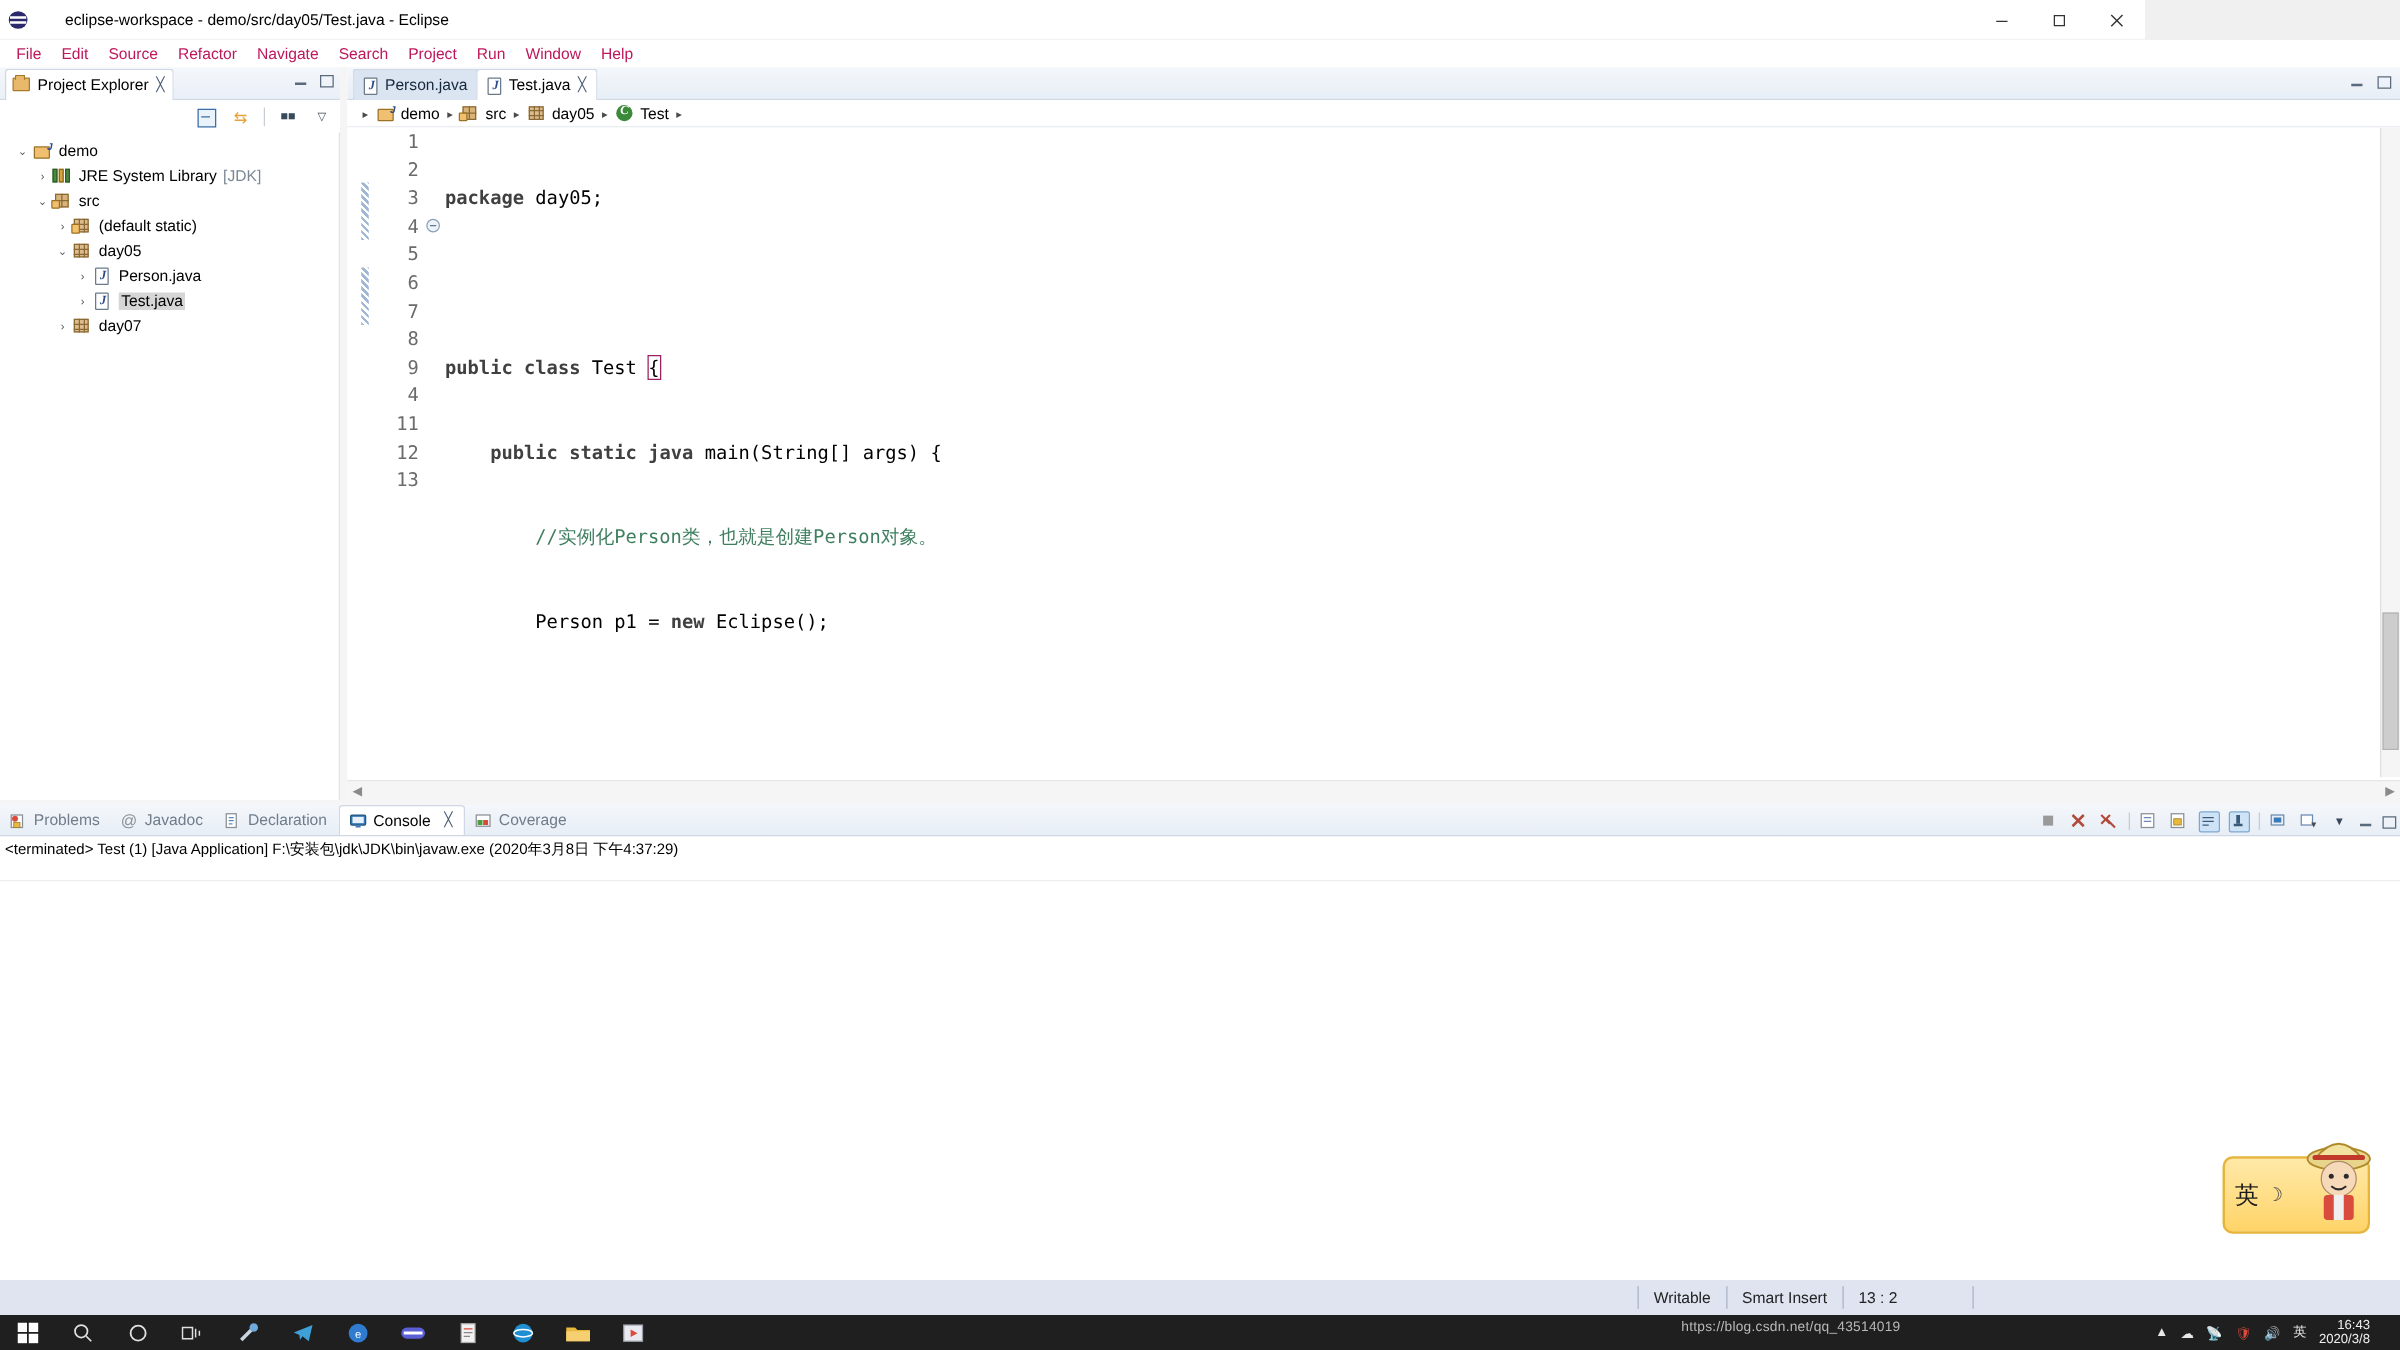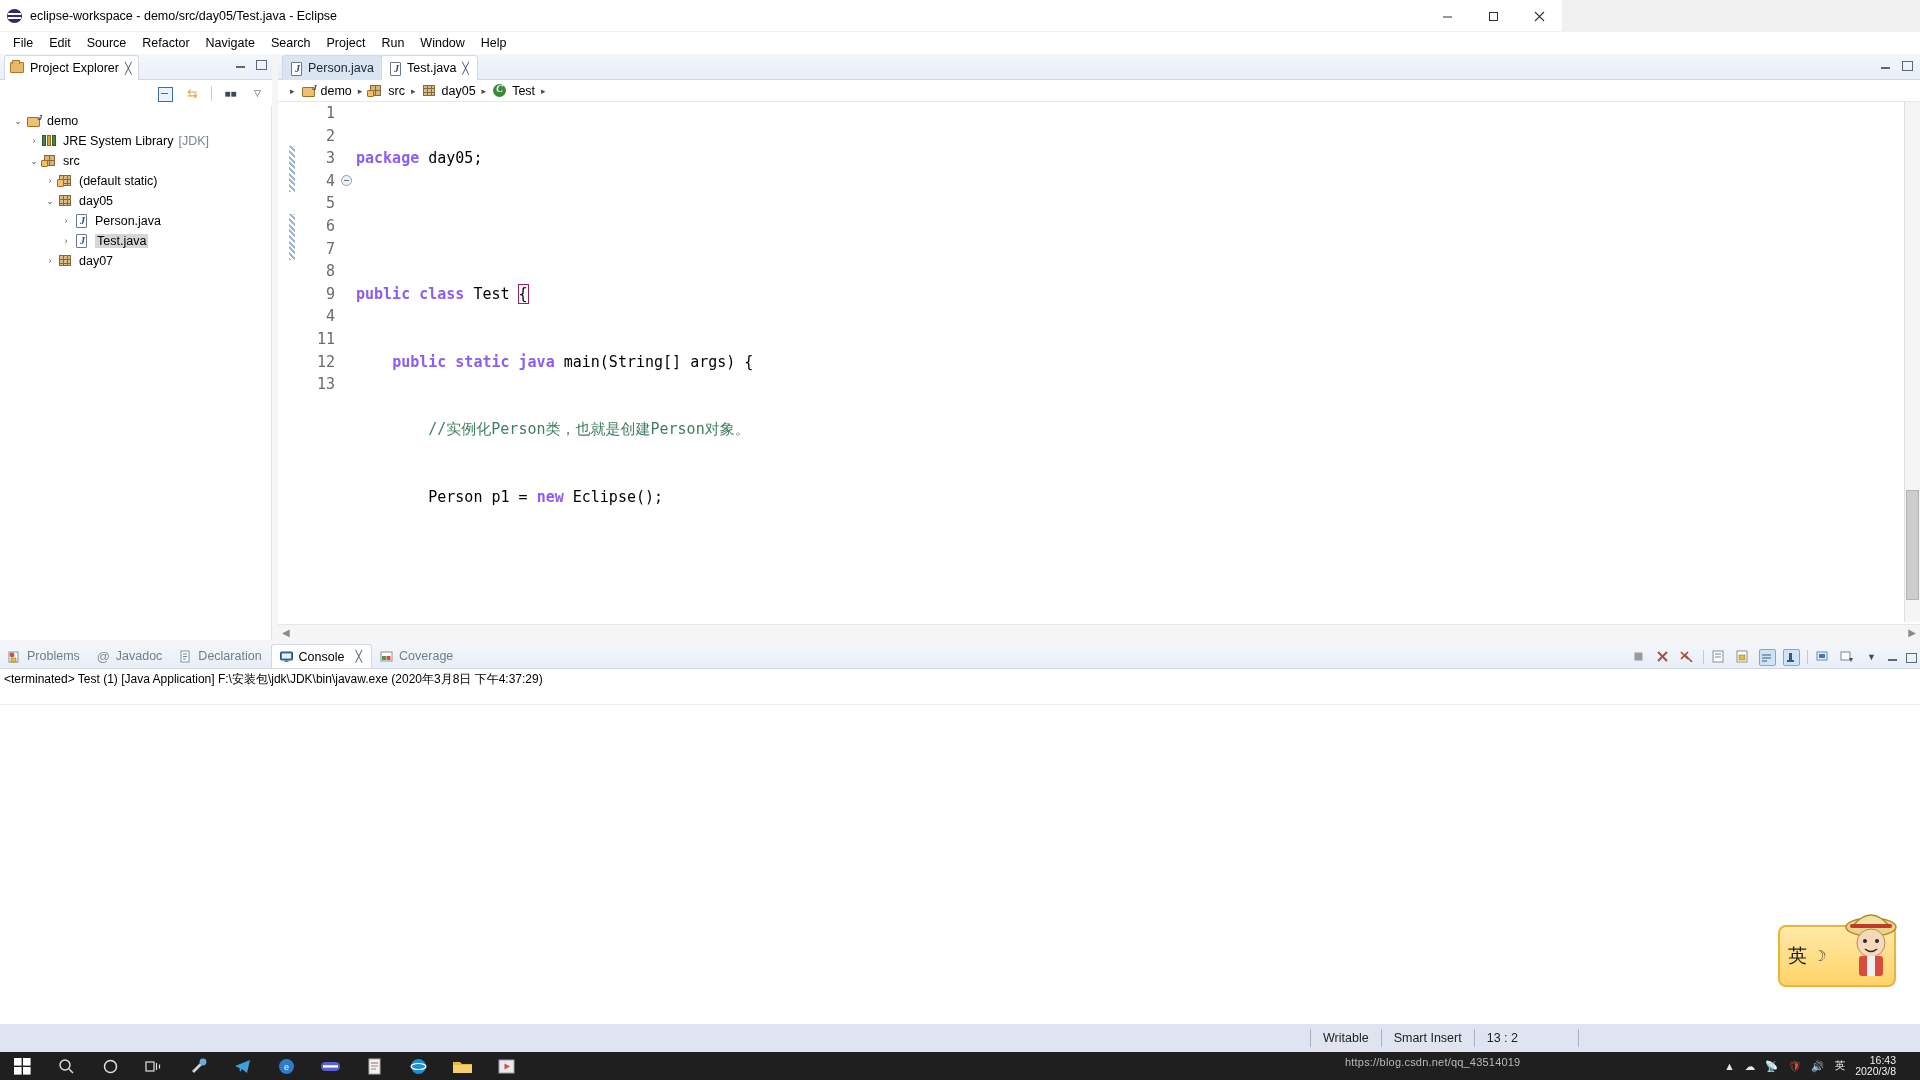--- a/index.html
+++ b/index.html
@@ -11,24 +11,25 @@
     background: #ffffff;
   }
   #app {
     position: relative;
     width: 1920px; height: 1080px;
     background: #f0f0f0;
   }
 
   
   .titlebar {
-    position: absolute; top: 0; left: 0; width: 1562px; height: 32px;
+    position: absolute; top: 0; left: 0; width: 1716px; height: 32px;
     background: #ffffff;
     display: flex; align-items: center;
     border-bottom: 1px solid #f2f2f2;
+    gap: 22px;
   }
   .title-icon {
     width: 16px; height: 16px; margin-left: 7px; margin-right: 7px;
     position: relative;
   }
   .title-icon .sph {
     position: absolute; left: 0; top: 1px; width: 15px; height: 14px;
     border-radius: 50%;
     background: #2c2a6b;
   }
@@ -51,21 +52,21 @@
   .win-btn svg { display: block; }
 
   
   .menubar {
     position: absolute; top: 32px; left: 0; width: 1920px; height: 22px;
     background: #ffffff;
     display: flex; align-items: center;
     padding-left: 5px;
   }
   .menu-item {
-    font-size: 12.5px; color: #000000; padding: 2px 8px; white-space: nowrap;
+    font-size: 12.5px; color: #be185d; padding: 2px 8px; white-space: nowrap;
   }
 
   
   .workbench {
     position: absolute; top: 54px; left: 0; width: 1920px; height: 970px;
     background: #f5f5f5;
   }
 
   
   .explorer {
@@ -234,21 +235,21 @@
     color: #000;
     white-space: pre;
   }
   .ln {
     font-family: "DejaVu Sans Mono", monospace;
     font-size: 15px; line-height: 22.6px;
     color: #6b6b6b;
     padding-right: 5px;
   }
   .codeline { height: 22.6px; }
-  .kw { color: #8b5cf6; font-weight: bold; }
+  .kw { color: #404040; font-weight: bold; }
   .cmt { color: #3f7f5f; }
   .brace-box { outline: 1px solid #9b1f62; }
   .fold-minus {
     position: absolute; width: 11px; height: 11px; border-radius: 50%;
     border: 1px solid #8aa0b8; background:#eef3f8;
   }
   .fold-minus:after { content:""; position:absolute; left:2px; top:4px; width:5px; height:1px; background:#5a7a9a;}
   .hscroll-editor {
     position: absolute; left: 0; bottom: 0; width: 1642px; height: 16px;
     background: #f5f5f5; border-top: 1px solid #e6e6e6;

